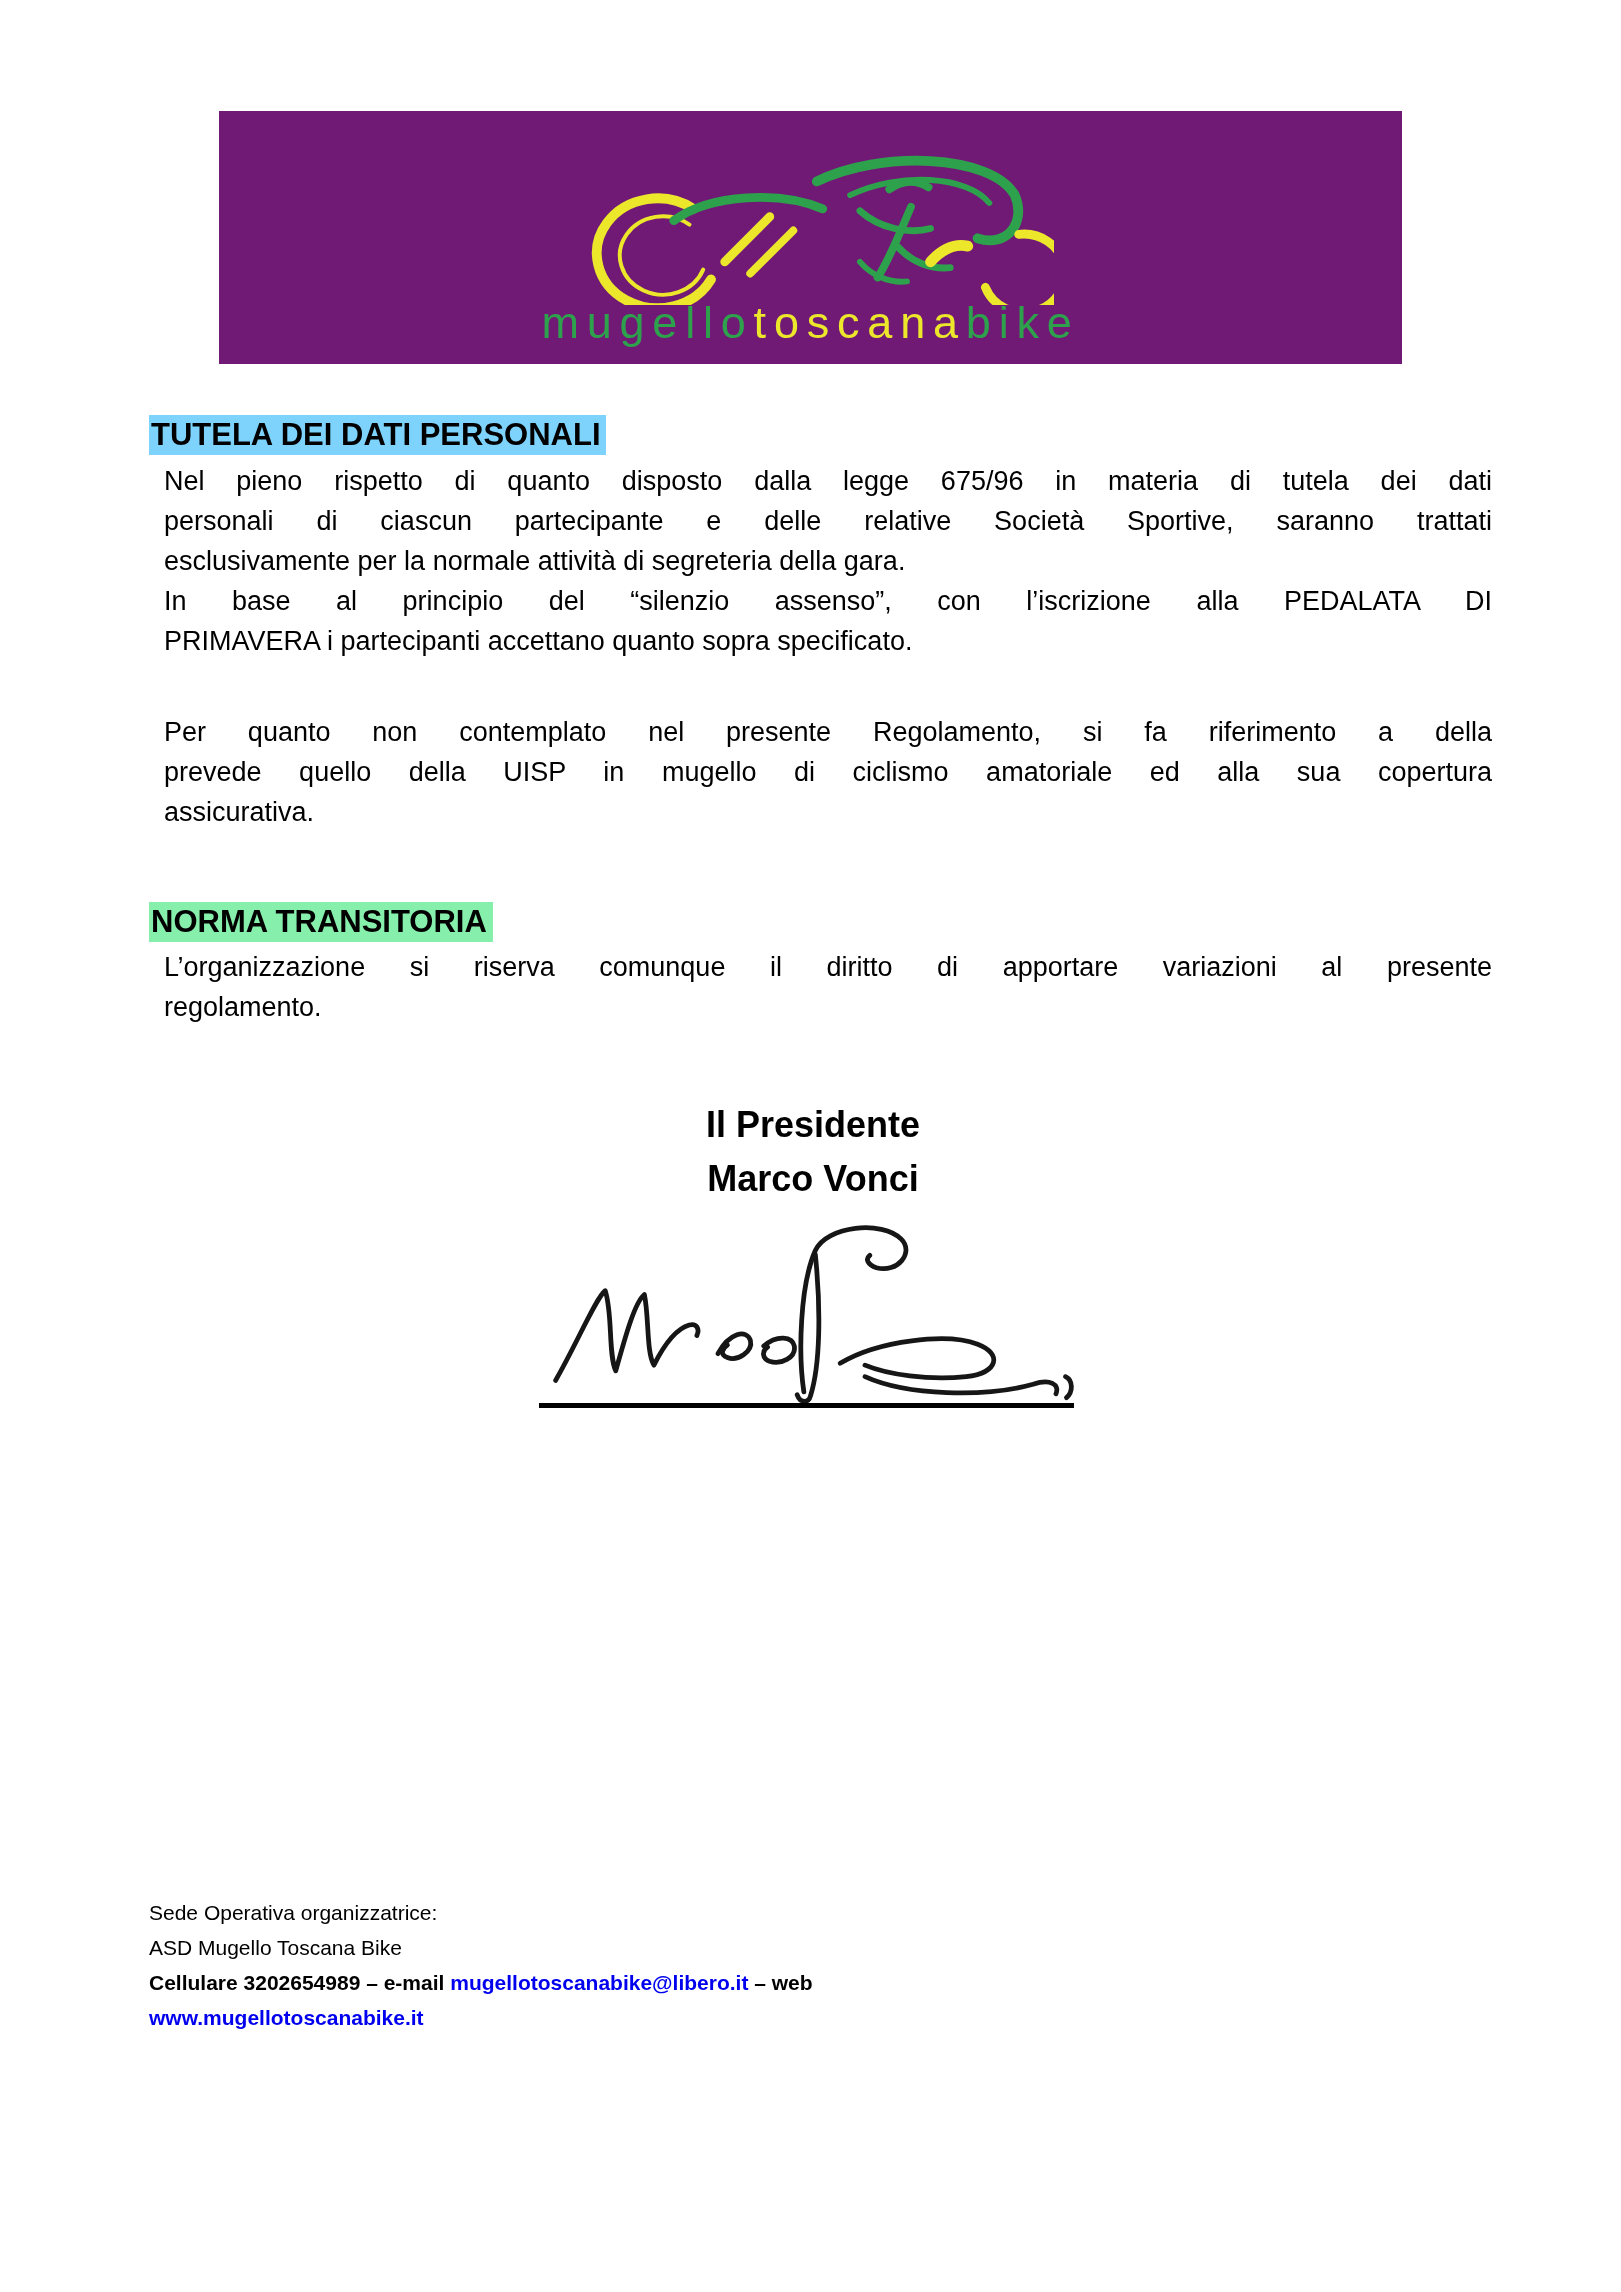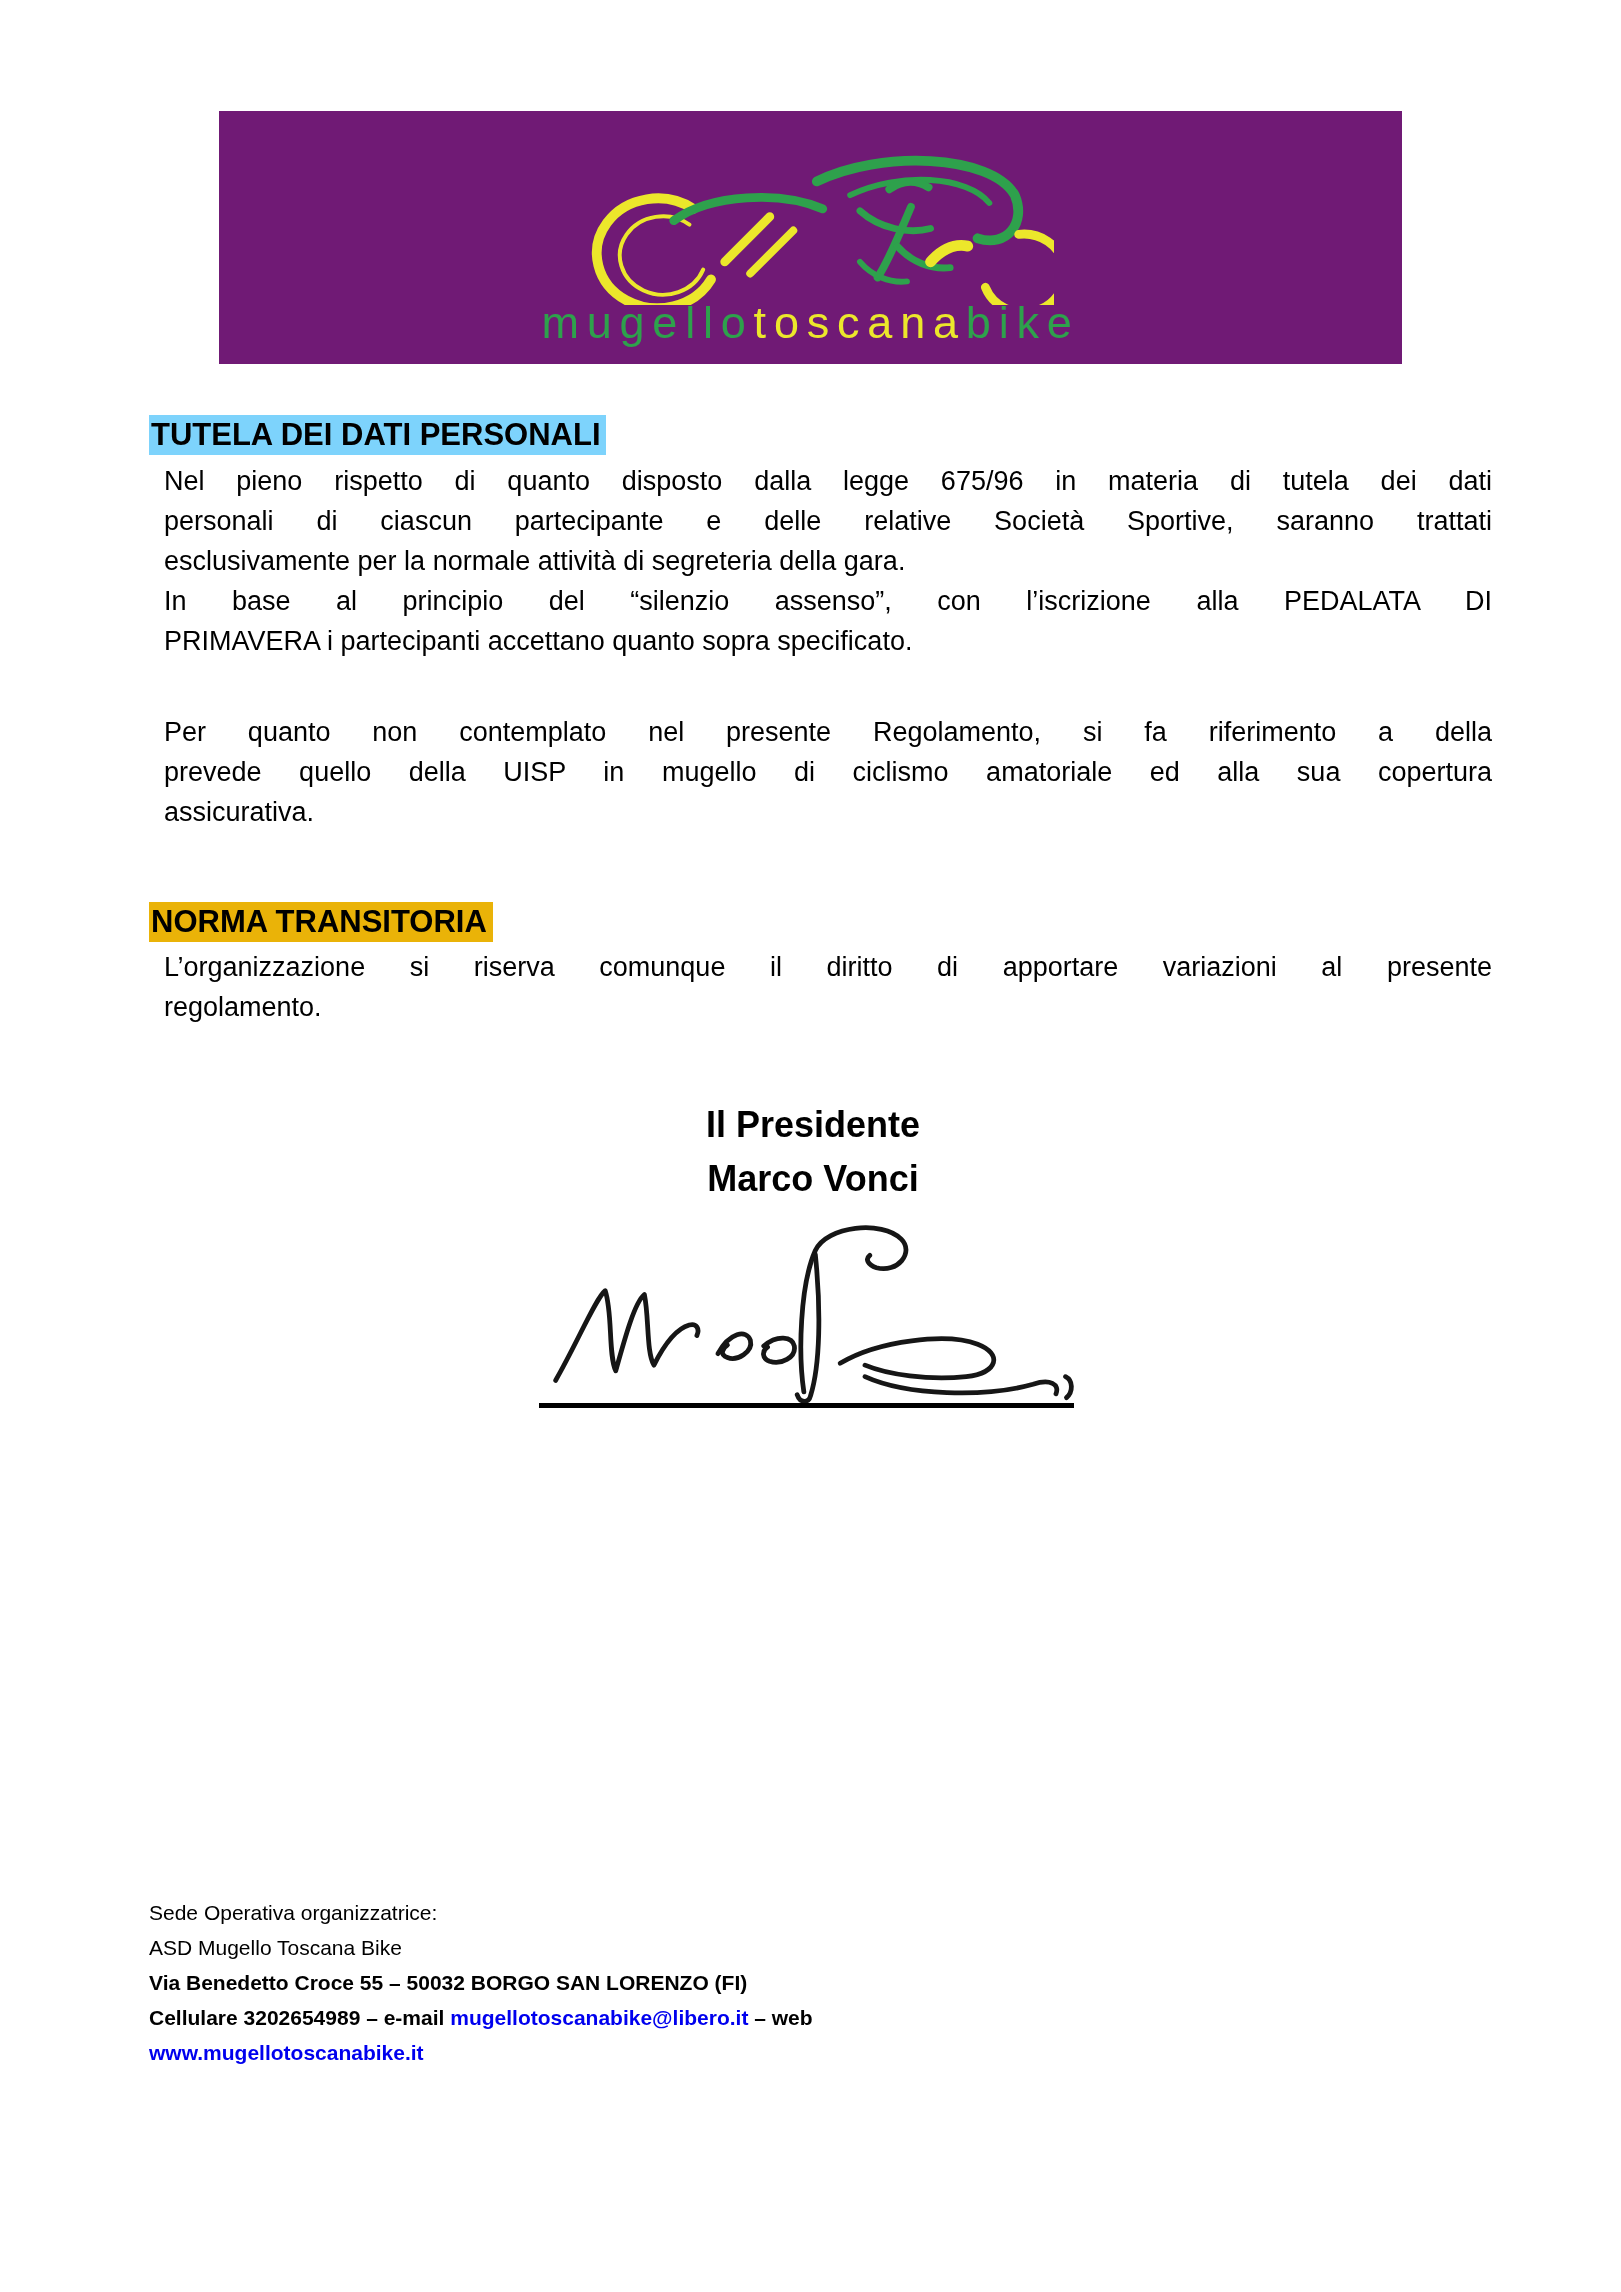--- a/index.html
+++ b/index.html
@@ -94,21 +94,21 @@
     <div class="ll">PRIMAVERA i partecipanti accettano quanto sopra specificato.</div>
   </div>
 
   <div class="para para-2">
     <div class="jl">Per quanto non contemplato nel presente Regolamento, si fa riferimento a della</div>
     <div class="jl">prevede quello della UISP in mugello di ciclismo amatoriale ed alla sua copertura</div>
     <div class="ll">assicurativa.</div>
   </div>
 
   <div class="heading-wrap h2-wrap">
-    <span class="hl" style="background-color: #eab308;">NORMA TRANSITORIA</span>
+    <span class="hl" style="background-color: #86efac;">NORMA TRANSITORIA</span>
   </div>
 
   <div class="para para-3">
     <div class="jl">L’organizzazione si riserva comunque il diritto di apportare variazioni al presente</div>
     <div class="ll">regolamento.</div>
   </div>
 
   <div class="president">
     <div>Il Presidente</div>
     <div>Marco Vonci</div>
@@ -122,21 +122,20 @@
     <path d="M 284,36 C 290,95 289,152 279,184 C 277,192 268,192 265,183" stroke="#161616"></path>
     <path d="M 310,150 C 350,126 422,118 454,130 C 480,140 476,160 442,164 C 402,168 360,162 336,152" stroke="#161616"></path>
     <path d="M 336,164 C 380,184 462,186 512,172 C 530,166 540,172 536,182" stroke="#161616"></path>
     <path d="M 546,164 C 554,168 554,180 547,186" stroke="#161616"></path>
   </svg>
   <div class="signature-rule"></div>
 
   <div class="footer">
     <div>Sede Operativa organizzatrice:</div>
     <div>ASD Mugello Toscana Bike</div>
-    <div class="b">Via Benedetto Croce 55 – 50032 BORGO SAN LORENZO (FI)</div>
     <div class="b"><span>Cellulare 3202654989 – e-mail </span><a class="link" style="color: rgb(0, 0, 238);">mugellotoscanabike@libero.it</a><span> – web</span></div>
     <div class="b">
       <a class="link" style="color: rgb(0, 0, 238);">www.mugellotoscanabike.it</a>
     </div>
   </div>
 
 </div>
 
 
 </body></html>

